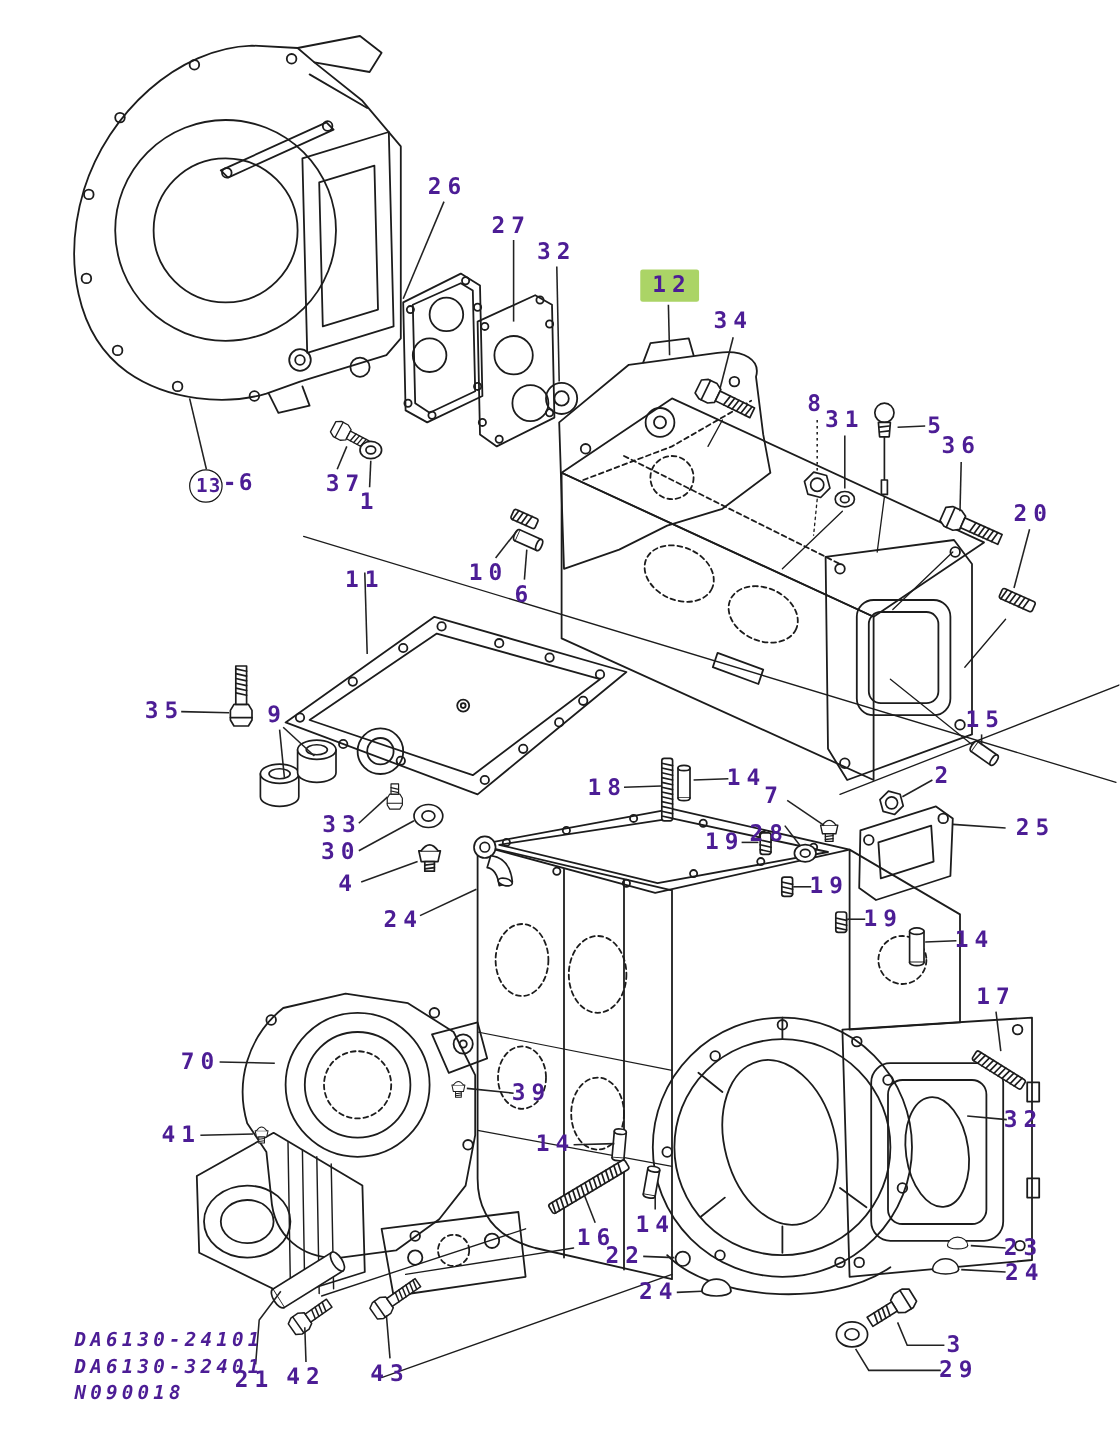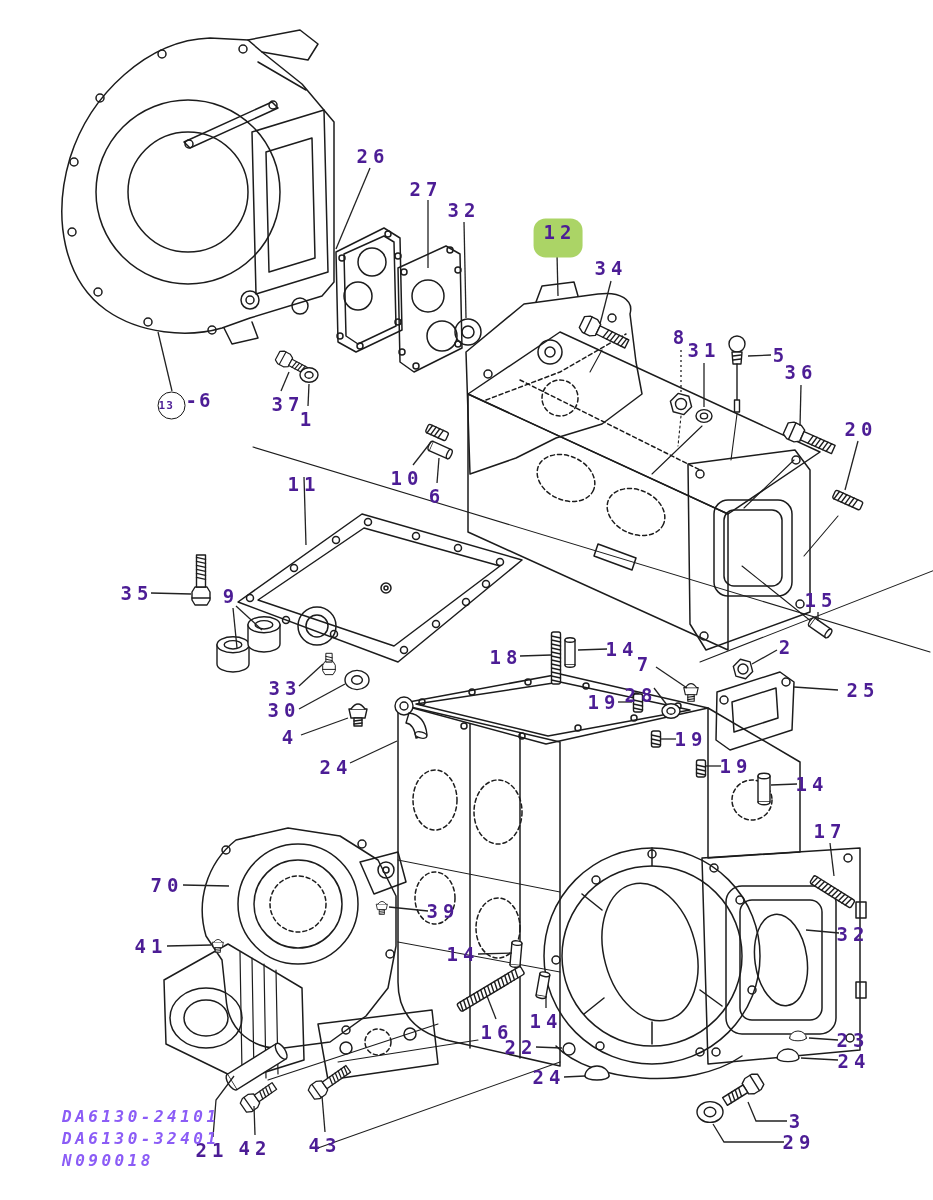--- a/index.html
+++ b/index.html
@@ -3,27 +3,27 @@
 <meta charset="utf-8">
 <style>
   html,body{margin:0;padding:0;background:#fff;}
   .page{position:relative;width:933px;height:1200px;background:#ffffff;overflow:hidden;
         font-family:"DejaVu Sans Mono",monospace;}
   svg.layer{position:absolute;left:0;top:0;}
   #callout-layer{position:absolute;left:0;top:0;width:933px;height:1200px;}
   .callout{position:absolute;transform:translate(-50%,-50%);
            font:bold 19px "DejaVu Sans Mono",monospace;letter-spacing:5px;
            color:#4c1d95;white-space:nowrap;line-height:1;}
-  .callout.highlighted{padding:4px 6px 16px 10px;border-radius:12px;}
+  .callout.highlighted{padding:4px 6px 4px 10px;border-radius:2px;}
   .callout.circled{letter-spacing:2px;}
   .callout .circ{display:inline-block;border:1.8px solid #161616;border-radius:50%;
-                 width:26px;height:26px;line-height:26px;text-align:left;
-                 letter-spacing:1px;font-size:11px;}
+                 width:26px;height:26px;line-height:26px;text-align:right;
+                 letter-spacing:1px;font-size:16px;}
   .callout .suffix{vertical-align:2px;}
-  .footer{position:absolute;left:62px;top:1106px;color:#8b5cf6;
+  .footer{position:absolute;left:62px;top:1106px;color:#4c1d95;
           font:bold italic 16px "DejaVu Sans Mono",monospace;
           letter-spacing:3.5px;line-height:22px;}
 </style>
 </head>
 <body>
 
 <div class="page">
 
   <svg class="layer" id="art" width="933" height="1200" viewBox="0 0 933 1200">
     <g stroke="#1c1c1c" stroke-width="1.5" fill="none" stroke-linejoin="round" stroke-linecap="round">

